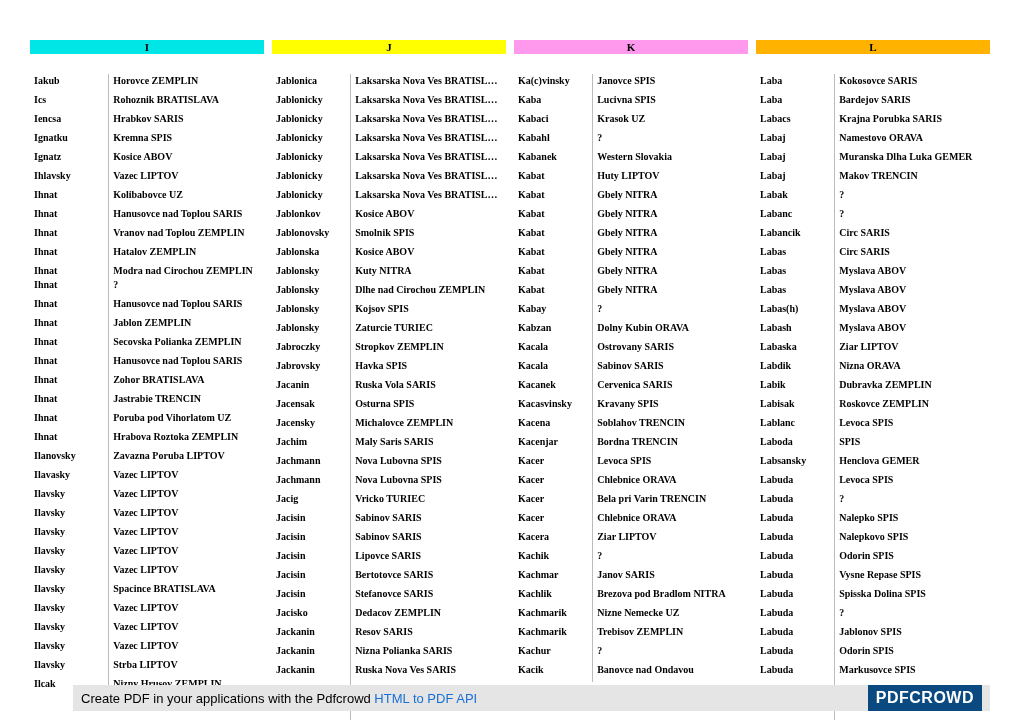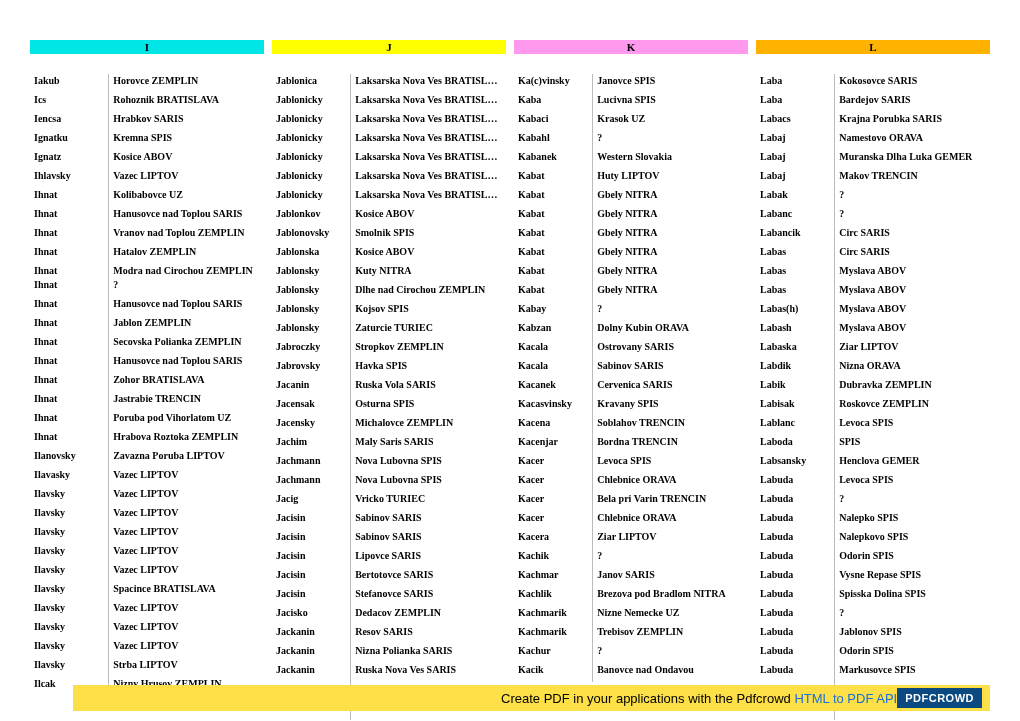--- a/index.html
+++ b/index.html
@@ -60,39 +60,39 @@
   td:last-child { border-right: none; }
   tr { }
   .wrap td { white-space: normal; height: auto; }
 
   .footer-bar {
     position: absolute;
     left: 30px;
     right: 30px;
     bottom: 10px;
     height: 26px;
-    background: #fde047;
+    background: #e5e5e5;
     display: flex;
     align-items: center;
-    justify-content: flex-end;
+    justify-content: space-between;
     padding: 0 8px;
     font-family: Arial, Helvetica, sans-serif;
     font-size: 13px;
     font-weight: normal;
     margin-left: 43px;
   }
   .footer-bar a {
     color: #1a6fd6;
     text-decoration: none;
   }
   .pdfcrowd-badge {
     background: #0a4a80;
     color: #fff;
     font-weight: bold;
-    font-size: 11px;
+    font-size: 16px;
     padding: 4px 8px;
     letter-spacing: 0.5px;
   }
 </style>
 </head>
 <body>
 
 <div class="page">
   <div class="columns">
       <div class="col">

